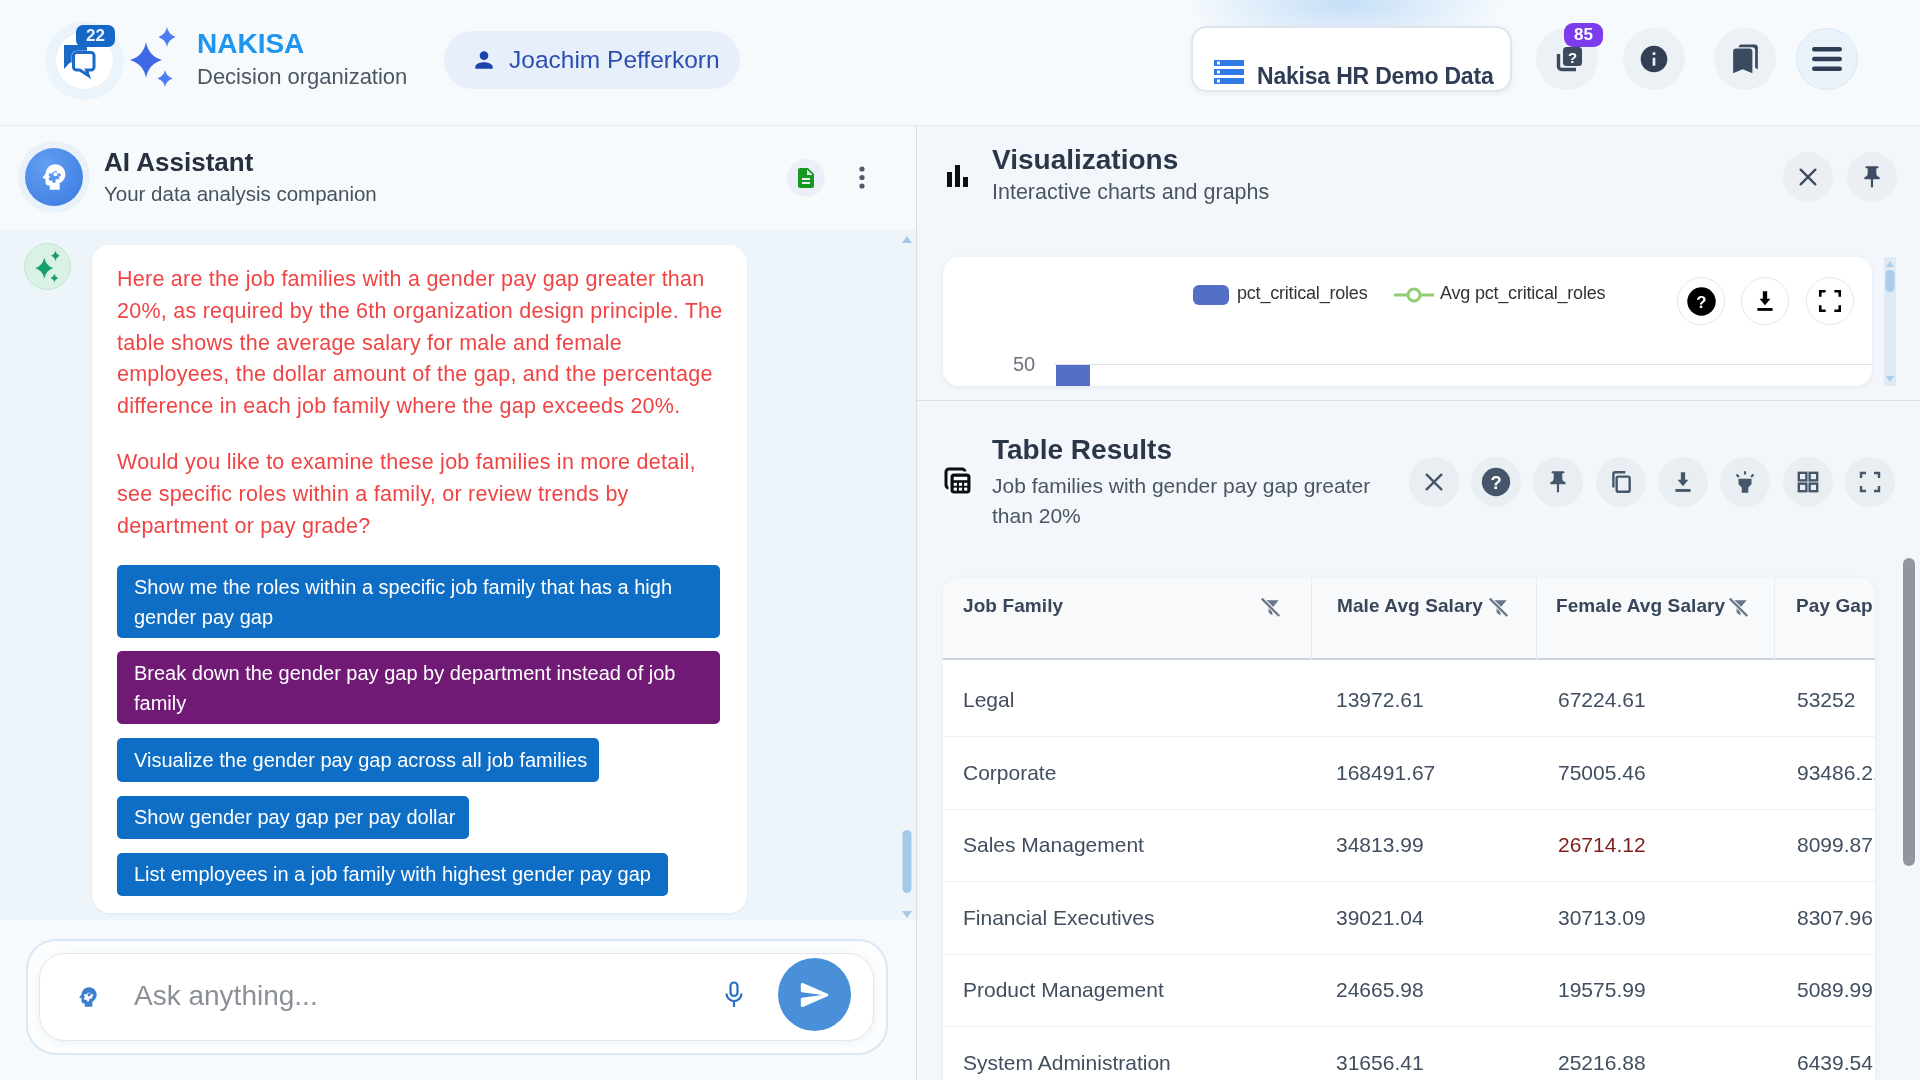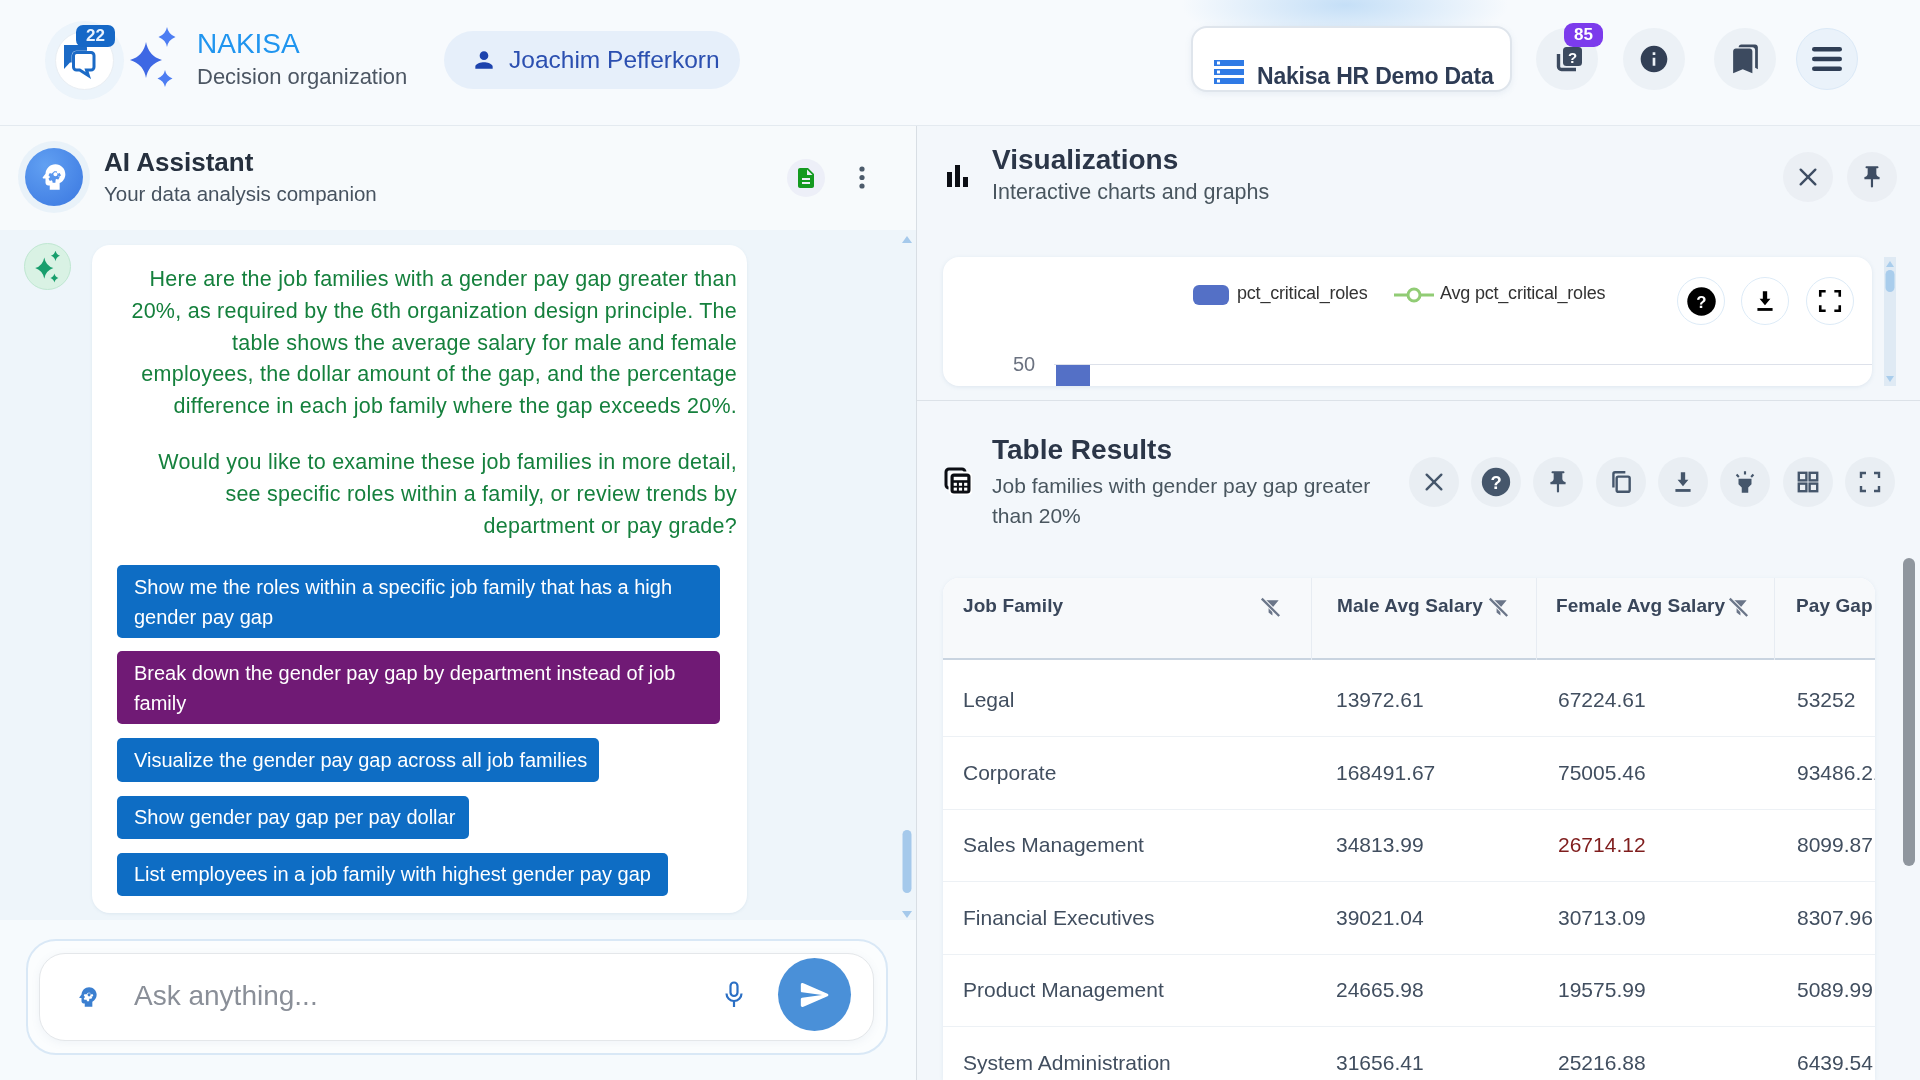--- a/index.html
+++ b/index.html
@@ -23,21 +23,21 @@
   </svg>
 
   <div class="abs" style="left:76px;top:25px;width:39px;height:22px;border-radius:7px;background:#1668c7;color:#eaf3fd;font-size:17px;font-weight:700;display:flex;align-items:center;justify-content:center;">22</div>
 
   <svg class="abs" style="left:127px;top:22px;" width="52" height="72" viewBox="0 0 52 72">
     <path d="M19 20 Q21.5 34 35 38 Q21.5 42 19 56 Q16.5 42 3 38 Q16.5 34 19 20 Z" fill="#3e68e4"></path>
     <path d="M40 5 Q41.3 12.3 48.5 15 Q41.3 17.7 40 25 Q38.7 17.7 31.5 15 Q38.7 12.3 40 5 Z" fill="#4d7df2"></path>
     <path d="M38 48 Q39.2 54.2 45.5 56.5 Q39.2 58.8 38 65 Q36.8 58.8 30.5 56.5 Q36.8 54.2 38 48 Z" fill="#4d7df2"></path>
   </svg>
 
-  <div class="abs" style="left:197px;top:28px;font-size:28px;font-weight:400;color:#2095ef;letter-spacing:0px;">NAKISA</div>
+  <div class="abs" style="left:197px;top:28px;font-size:28px;font-weight:700;color:#2095ef;letter-spacing:0px;">NAKISA</div>
   <div class="abs" style="left:197px;top:64px;font-size:22px;color:#4c5663;">Decision organization</div>
 
   <div class="abs" style="left:444px;top:31px;width:296px;height:58px;border-radius:29px;background:#e6effa;display:flex;align-items:center;padding-left:27px;">
     <svg width="26" height="26" viewBox="0 0 24 24" fill="#1d43ad">
         <path d="M12 12c2.21 0 4-1.79 4-4s-1.79-4-4-4-4 1.79-4 4 1.79 4 4 4zm0 2c-2.67 0-8 1.34-8 4v2h16v-2c0-2.66-5.33-4-8-4z"></path>
       </svg>
     <span style="font-size:24.5px;color:#2b4fb0;margin-left:12px;white-space:nowrap;">Joachim Pefferkorn</span>
   </div>
 
   <div class="abs" style="left:1191px;top:26px;width:321px;height:66px;background:#fff;border:2px solid #dfe5ec;border-radius:16px;display:flex;align-items:flex-end;padding-left:18px;box-shadow:0 2px 6px rgba(120,150,180,.12);">
@@ -106,21 +106,21 @@
     <svg width="32" height="32" viewBox="0 0 52 60">
         <g transform="translate(0,-6)" fill="#189e6d">
           <path d="M19 18 Q21.5 33 36 38 Q21.5 43 19 58 Q16.5 43 2 38 Q16.5 33 19 18 Z"></path>
           <path d="M40 5 Q41.3 12.3 48.5 15 Q41.3 17.7 40 25 Q38.7 17.7 31.5 15 Q38.7 12.3 40 5 Z"></path>
           <path d="M38 48 Q39.2 54.2 45.5 56.5 Q39.2 58.8 38 65 Q36.8 58.8 30.5 56.5 Q36.8 54.2 38 48 Z"></path>
         </g>
       </svg>
   </div>
 
   <div class="abs" style="left:92px;top:119px;width:655px;height:668px;background:#fff;border-radius:18px;box-shadow:0 1px 3px rgba(130,160,190,.15);"></div>
-  <div class="abs" style="left:117px;top:138px;width:620px;font-size:21.5px;letter-spacing:0.25px;line-height:31.8px;color:#15803d;text-align:right;">
+  <div class="abs" style="left:117px;top:138px;width:620px;font-size:21.5px;letter-spacing:0.25px;line-height:31.8px;color:#ef4444;">
     <div>Here are the job families with a gender pay gap greater than</div>
     <div>20%, as required by the 6th organization design principle. The</div>
     <div>table shows the average salary for male and female</div>
     <div>employees, the dollar amount of the gap, and the percentage</div>
     <div>difference in each job family where the gap exceeds 20%.</div>
     <div style="height:24.5px;"></div>
     <div>Would you like to examine these job families in more detail,</div>
     <div>see specific roles within a family, or review trends by</div>
     <div>department or pay grade?</div>
   </div>

